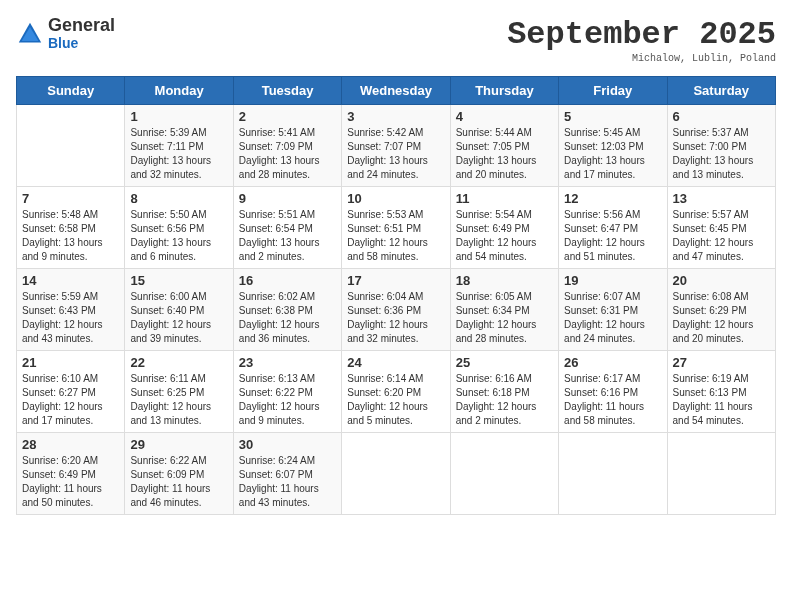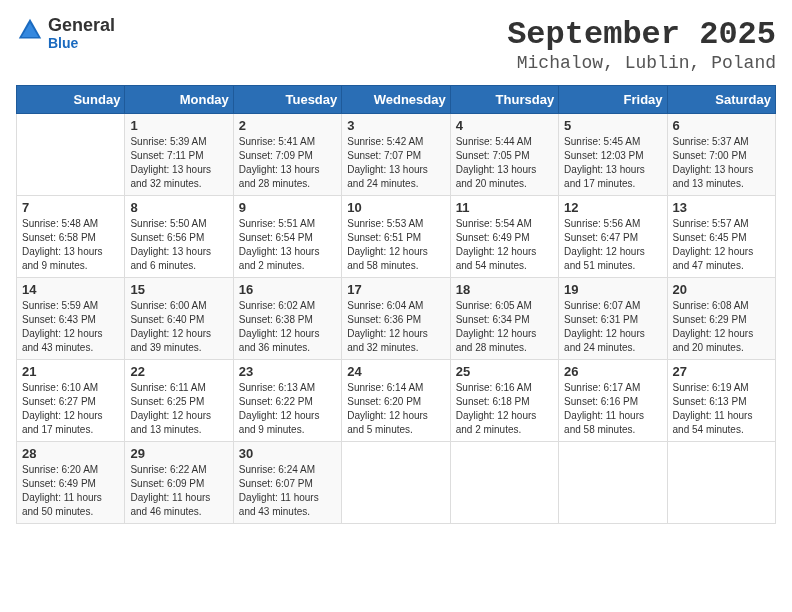--- a/index.html
+++ b/index.html
@@ -11,20 +11,21 @@
       padding: 16px;
     }
     .header {
       display: flex;
       justify-content: space-between;
       align-items: flex-start;
       margin-bottom: 12px;
     }
     .logo {
       display: flex;
+      align-items: center;
       gap: 4px;
     }
     .logo-text {
       display: flex;
       flex-direction: column;
       line-height: 1.1;
     }
     .logo-general {
       font-size: 18px;
       font-weight: bold;
@@ -42,35 +43,35 @@
     .title-block {
       text-align: right;
       font-family: Liberation Mono, monospace;
     }
     .month-title {
       font-size: 32px;
       font-weight: bold;
       color: #333;
     }
     .location {
-      font-size: 18px;
+      font-size: 10px;
       color: #555;
     }
     .calendar {
       width: 100%;
       border-collapse: collapse;
       border: 1px solid #ccc;
     }
     .calendar th {
       background-color: #2a6eb5;
       color: #fff;
       font-size: 13px;
       font-weight: bold;
       padding: 6px 4px;
-      text-align: right;
+      text-align: center;
       border: 1px solid #1e5a9a;
     }
     .calendar td {
       border: 1px solid #ddd;
       vertical-align: top;
       padding: 4px 5px;
       width: calc(100% / 7);
       min-height: 80px;
       font-size: 11px;
       color: #333;

